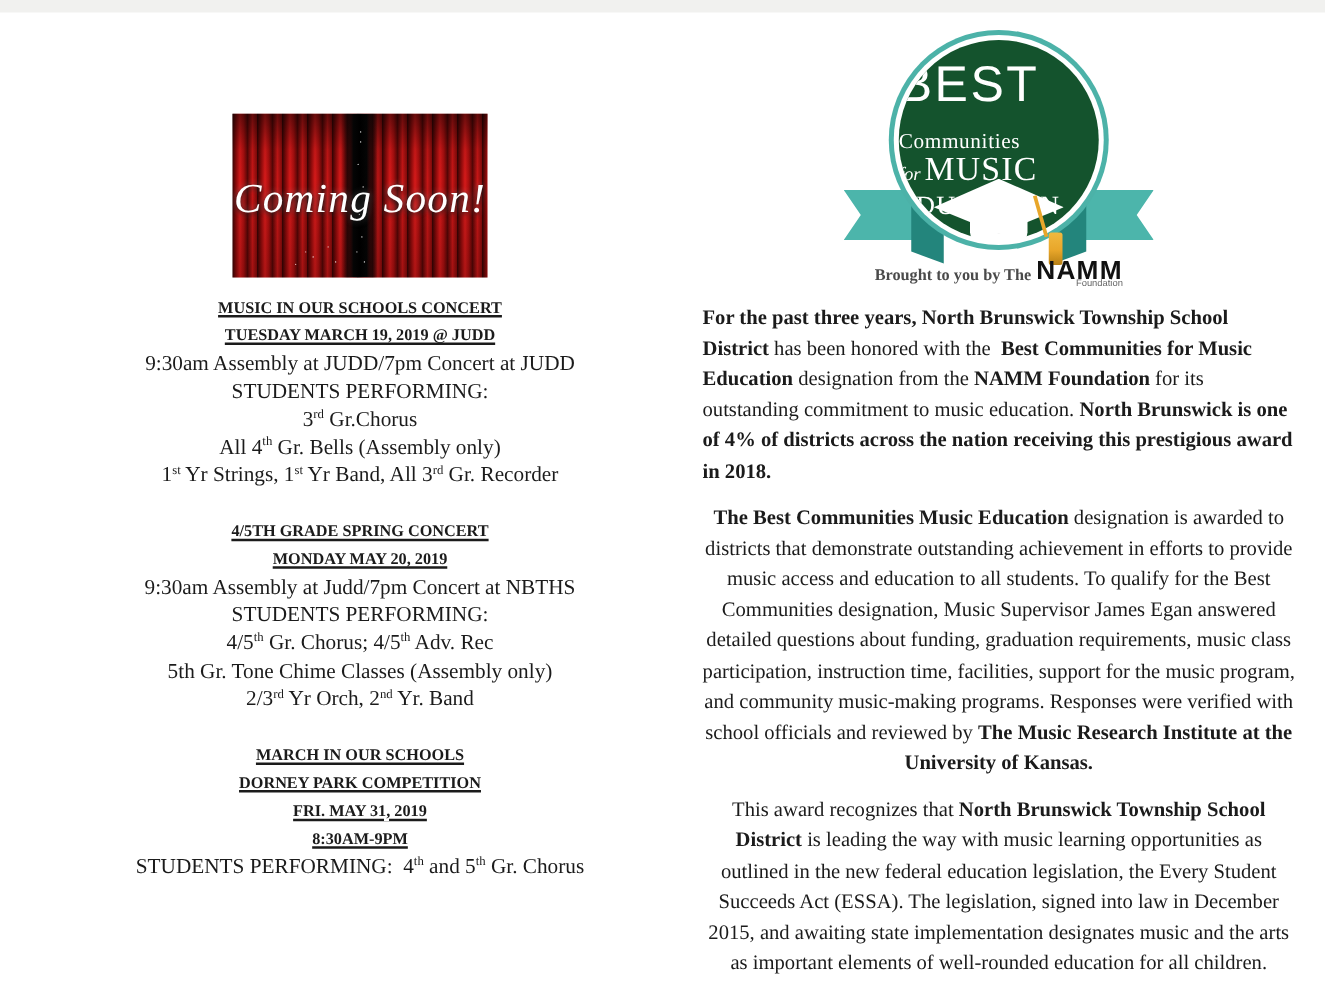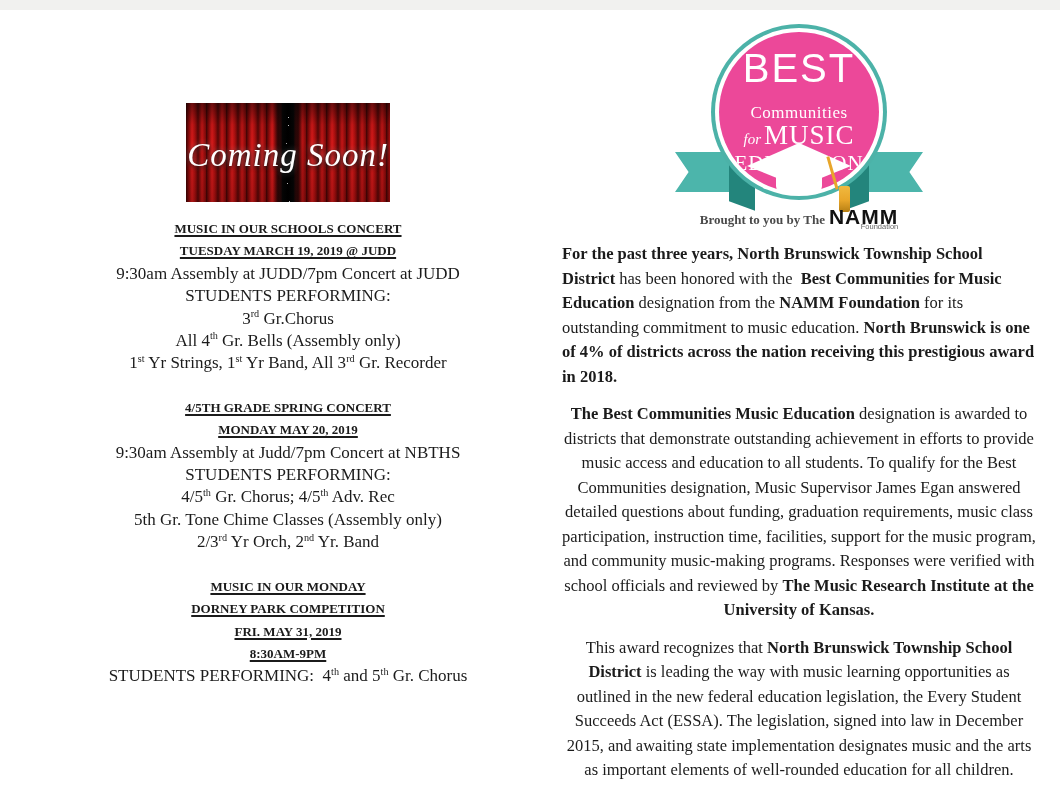--- a/index.html
+++ b/index.html
@@ -4,21 +4,21 @@
 <style>
   * { margin:0; padding:0; box-sizing:border-box; }
   html,body { width:1060px; height:803px; background:#ffffff; overflow:hidden; }
   body { position:relative; font-family:"Liberation Serif", serif; color:#1b1b1b; }
 
   .top-strip { position:absolute; top:0; left:0; width:100%; height:10px; background:#f1f1ef; }
 
   
   .left-col { position:absolute; top:87px; left:40px; width:496px; text-align:center; }
 
-  .curtain { position:relative; width:204px; height:99px; margin:16px auto; overflow:hidden;
+  .curtain { position:relative; width:204px; height:131px; margin:4px auto; overflow:hidden;
     background:
       linear-gradient(180deg, rgba(0,0,0,.50) 0%, rgba(0,0,0,.08) 22%, rgba(0,0,0,0) 40%, rgba(0,0,0,.18) 100%),
       repeating-linear-gradient(90deg,
         #3c0404 0px, #8e0b0b 3px, #d61a1a 6px, #a80f0f 9px,
         #560606 12px, #c51616 16px, #7a0909 20px);
   }
   .curtain-gap { position:absolute; top:0; bottom:0; left:50%; transform:translateX(-50%); width:30px;
     background:linear-gradient(90deg, rgba(0,0,0,0) 0%, #050505 32%, #000 50%, #050505 68%, rgba(0,0,0,0) 100%); }
   .sparkles { position:absolute; top:14px; left:50%; width:1px; height:1px; border-radius:50%; background:#fff;
     box-shadow: 0 8px 0 0 #fff, -2px 26px 0 0 #ddd, 2px 44px 0 0 #fff, -1px 66px 0 0 #eee,
@@ -40,22 +40,22 @@
 
   .logo { position:relative; width:252px; height:202px; margin:0 auto; }
   .ribbon { position:absolute; top:124px; width:62px; height:40px; background:#4cb5ab; z-index:1; }
   .ribbon.left  { left:2px;  clip-path:polygon(0 0,100% 0,100% 100%,0 100%,22% 50%); }
   .ribbon.right { right:2px; clip-path:polygon(0 0,100% 0,78% 50%,100% 100%,0 100%); }
   .fold { position:absolute; top:128px; width:26px; height:50px; background:#23857c; z-index:1; }
   .fold.left  { left:56px;  transform:skewY(20deg); }
   .fold.right { right:56px; transform:skewY(-20deg); }
 
   .badge-circle { position:absolute; top:4px; left:50%; transform:translateX(-50%);
-    width:160px; height:160px; border-radius:50%; background:#ec4899;
-    box-shadow:0 0 0 4px #ffffff, 0 0 0 8px #4cb2a8; z-index:2; text-align:center; overflow:hidden; }
+    width:160px; height:160px; border-radius:50%; background:#14532d;
+    box-shadow:0 0 0 4px #ffffff, 0 0 0 8px #4cb2a8; z-index:2; text-align:left; overflow:hidden; }
   .badge-best { margin-top:17px; font-family:"Liberation Sans", sans-serif; font-weight:400;
     font-size:40px; line-height:38px; letter-spacing:2px; color:#fff; }
   .badge-communities { font-size:17px; line-height:19px; color:#fff; letter-spacing:.5px;margin-top:16px; }
   .badge-formusic { color:#fff; line-height:26px; }
   .badge-for { font-style:italic; font-size:15px; margin-right:3px; }
   .badge-music { font-size:27px; letter-spacing:1px;margin-top:21px; }
   .badge-education { font-size:21px; letter-spacing:1px; color:#fff; line-height:22px; }
 
   .cap-board { position:absolute; left:50%; transform:translateX(-50%); top:115px; width:104px; height:44px;
     background:#ffffff; clip-path:polygon(50% 0,100% 52%,50% 100%,0 52%); z-index:4;
@@ -103,21 +103,21 @@
       <div class="section">
         <div class="h-line"><span class="u">4/5TH GRADE SPRING CONCERT</span></div>
         <div class="h-line"><span class="u">MONDAY MAY 20, 2019</span></div>
         <div class="b-line">9:30am Assembly at Judd/7pm Concert at NBTHS</div>
         <div class="b-line">STUDENTS PERFORMING:</div>
         <div class="b-line">4/5<sup>th</sup> Gr. Chorus; 4/5<sup>th</sup> Adv. Rec</div>
         <div class="b-line">5th Gr. Tone Chime Classes (Assembly only)</div>
         <div class="b-line">2/3<sup>rd</sup> Yr Orch, 2<sup>nd</sup> Yr. Band</div>
       </div>
       <div class="section">
-        <div class="h-line"><span class="u">MUSIC IN OUR MONDAY</span></div>
+        <div class="h-line"><span class="u">MARCH IN OUR SCHOOLS</span></div>
         <div class="h-line"><span class="u">DORNEY PARK COMPETITION</span></div>
         <div class="h-line"><span class="u">FRI. MAY 31, 2019</span></div>
         <div class="h-line"><span class="u">8:30AM-9PM</span></div>
         <div class="b-line">STUDENTS PERFORMING:  4<sup>th</sup> and 5<sup>th</sup> Gr. Chorus</div>
       </div>
     </div>
 </div>
 
 <div class="right-col">
   <div class="logo">

